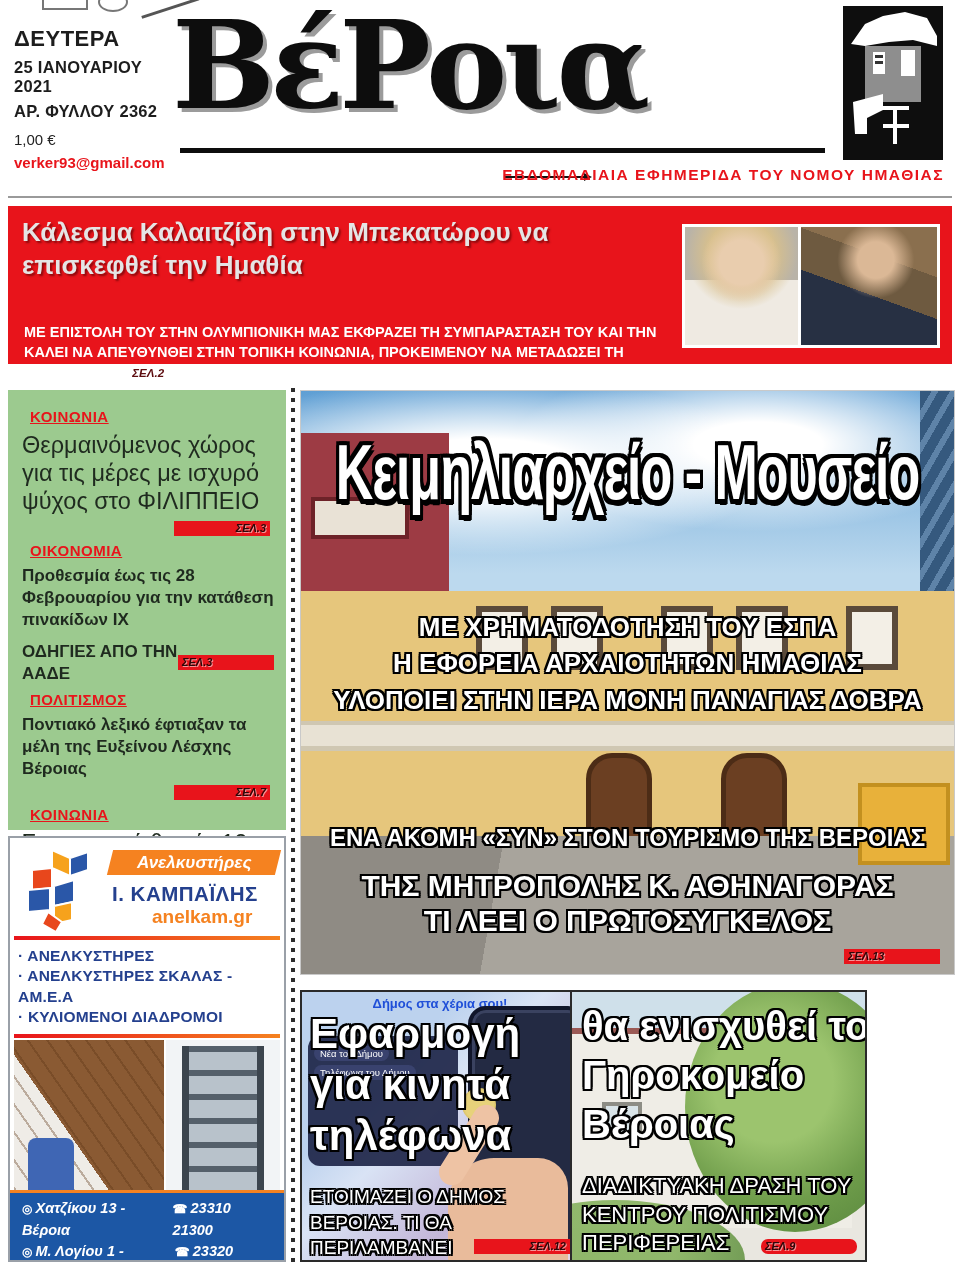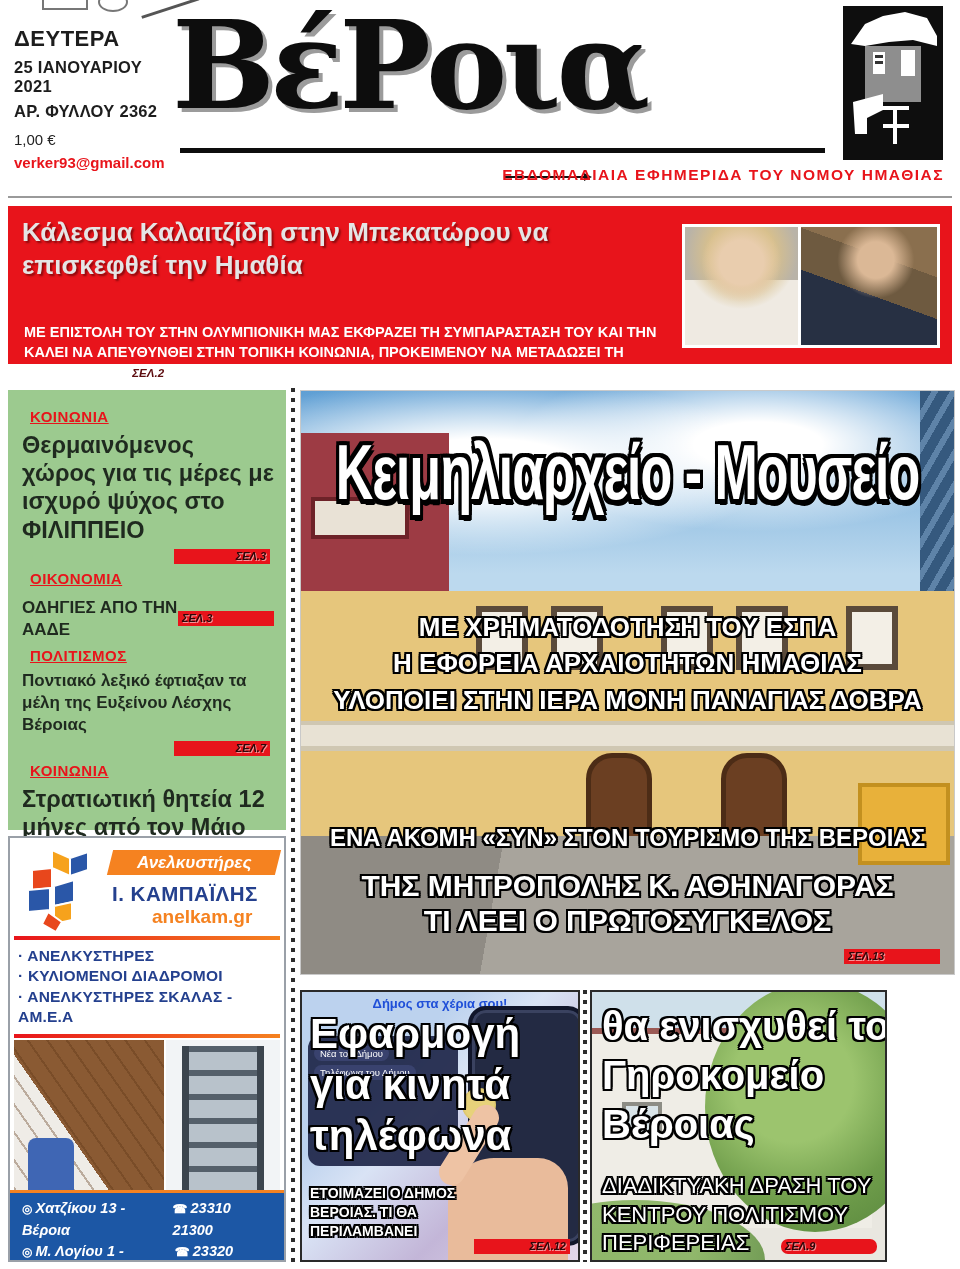--- a/index.html
+++ b/index.html
@@ -52,21 +52,21 @@
       linear-gradient(200deg, #8a6f4e 0 30%, #6e5a40 30% 55%, #273043 55% 100%); }
 
   
   .vdots { position:absolute; width:4px; background:repeating-linear-gradient(180deg,#2c2c2c 0 4px, transparent 4px 10px); }
   .vdots.main { left:291px; top:388px; height:874px; }
   .vdots.bottom { left:583px; top:990px; height:272px; }
 
   
   .sidebar { position:absolute; left:8px; top:390px; width:278px; height:440px; background:#9cca8f; padding:12px 12px 8px 14px; }
   .sec-label { color:#e8141b; font-size:15px; font-weight:bold; text-decoration:underline; letter-spacing:.5px; margin:6px 0 6px 8px; }
-  .sb-head-lg { color:#1f2a1f; font-size:23.5px; font-weight:bold; line-height:1.2; }
+  .sb-head-lg { color:#1f2a1f; font-size:23.5px; font-weight:normal; line-height:1.2; }
   .sb-head-sm { color:#1f2a1f; font-size:17px; font-weight:bold; line-height:1.3; }
   .badge { display:inline-block; background:#e8141b; color:#2e0709; font-size:11px; font-weight:bold; font-style:italic;
     line-height:15px; min-width:96px; padding:0 4px; text-shadow:1px 1px 0 rgba(255,255,255,.55); }
   .badge-row { text-align:right; margin:2px 4px 4px 0; }
   .sb-row { display:flex; justify-content:space-between; align-items:center; margin-top:10px; }
 
   
   .adbox { position:absolute; left:8px; top:836px; width:278px; height:426px; border:2px solid #9aa0a8; background:#fff; }
   .ad-header { position:relative; height:96px; }
   .ad-cubes { position:absolute; left:8px; top:6px; }
@@ -133,24 +133,24 @@
       background:linear-gradient(135deg,#bcd2ee 0 30%, #d9e3f5 45%, #c3b6d8 70%, #e3d7ea 100%); }
   .ph-caption { position:absolute; left:0; top:4px; width:100%; text-align:center; color:#1f4fd8; font-size:13px; font-weight:bold; }
   .ph-phone { position:absolute; right:-8px; top:14px; width:118px; height:240px; background:#232a43; border:4px solid #11162b; border-radius:18px;
       box-shadow:inset 0 0 0 3px #3a4260; }
   .ph-coin { position:absolute; right:82px; top:96px; width:34px; height:34px; border-radius:50%; background:radial-gradient(circle,#e7d27a 0 60%, #b89b3e 100%); }
   .ph-panel { position:absolute; left:6px; top:44px; width:150px; height:130px; background:rgba(22,28,64,.88); border-radius:12px; padding:6px; }
   .ph-chip { background:#39426e; color:#fff; font-size:9.5px; border-radius:9px; padding:2px 6px; margin:4px 0; width:max-content; max-width:136px; }
   .ph-hand { position:absolute; right:10px; bottom:-18px; width:120px; height:120px; background:#e9bb9b; border-radius:46px 30px 0 0; }
   .ph-finger { position:absolute; right:96px; bottom:70px; width:26px; height:90px; background:#eec3a4; border-radius:13px; transform:rotate(32deg); }
   .sa-headline { position:absolute; left:8px; top:16px; width:264px; font-size:42px; font-weight:bold; line-height:1.22; }
-  .sa-sub { position:absolute; left:8px; top:192px; width:210px; font-size:14px; font-weight:bold; line-height:1.35; }
+  .sa-sub { position:absolute; left:8px; top:192px; width:210px; font-size:19px; font-weight:normal; line-height:1.35; }
   .sa-badge { position:absolute; right:8px; bottom:6px;text-align:right; }
 
-  .story-nursing { position:absolute; left:590px; top:990px; width:297px; height:272px; border:2px solid #2a2a2a; overflow:hidden;
+  .story-nursing { position:absolute; left:570px; top:990px; width:297px; height:272px; border:2px solid #2a2a2a; overflow:hidden;
       background:linear-gradient(180deg,#cfe0ea 0 14%, #e9e7e0 14% 100%); }
   .nh-building { position:absolute; left:0; top:36px; width:280px; height:200px; background:#efede6; border-top:6px solid #9b5a55; }
   .nh-win { position:absolute; background:#d9e4e8; border:4px solid #8d8d85; }
   .nh-balcony { position:absolute; left:120px; top:120px; width:150px; height:26px;
       background:repeating-linear-gradient(90deg,#a04e46 0 8px, #e5ded2 8px 14px); }
   .nh-tree1 { position:absolute; right:-40px; top:-10px; width:220px; height:250px; border-radius:50%;
       background:radial-gradient(circle at 40% 40%, #9cc46e 0 30%, #6f9d4b 60%, #54823a 100%); }
   .nh-tree2 { position:absolute; right:120px; bottom:-60px; width:260px; height:120px; border-radius:50%;
       background:radial-gradient(circle at 50% 30%, #86b25e 0 40%, #5d8c40 100%); opacity:.9; }
   .sn-headline { position:absolute; left:10px; top:10px; width:330px; font-size:40px; font-weight:bold; line-height:1.23; }
@@ -218,20 +218,21 @@
 
   <div class="vdots main"></div>
   <div class="vdots bottom"></div>
 
   <div class="sidebar">
     <div class="sec-label">ΚΟΙΝΩΝΙΑ</div>
     <div class="sb-head-lg">Θερμαινόμενος χώρος για τις μέρες με ισχυρό ψύχος στο ΦΙΛΙΠΠΕΙΟ</div>
     <div class="badge-row"><span class="badge">ΣΕΛ.3</span></div>
 
     <div class="sec-label">ΟΙΚΟΝΟΜΙΑ</div>
+    <div class="sb-head-sm">Προθεσμία έως τις 28 Φεβρουαρίου για την κατάθεση πινακίδων ΙΧ</div>
     <div class="sb-row">
       <span class="sb-head-sm">ΟΔΗΓΙΕΣ ΑΠΟ ΤΗΝ ΑΑΔΕ</span>
       <span class="badge">ΣΕΛ.3</span>
     </div>
 
     <div class="sec-label">ΠΟΛΙΤΙΣΜΟΣ</div>
     <div class="sb-head-sm">Ποντιακό λεξικό έφτιαξαν τα μέλη της Ευξείνου Λέσχης Βέροιας</div>
     <div class="badge-row"><span class="badge">ΣΕΛ.7</span></div>
 
     <div class="sec-label">ΚΟΙΝΩΝΙΑ</div>
@@ -256,22 +257,22 @@
       </div>
       <div class="ad-ribbon">
         <span>Ανελκυστήρες</span>
       </div>
       <div class="ad-name">Ι. ΚΑΜΠΑΪΛΗΣ</div>
       <div class="ad-site">anelkam.gr</div>
     </div>
     <div class="ad-hr"></div>
     <div class="ad-services">
       <div class="ad-service">ΑΝΕΛΚΥΣΤΗΡΕΣ</div>
+      <div class="ad-service">ΑΝΕΛΚΥΣΤΗΡΕΣ ΣΚΑΛΑΣ - ΑΜ.Ε.Α</div>
       <div class="ad-service">ΚΥΛΙΟΜΕΝΟΙ ΔΙΑΔΡΟΜΟΙ</div>
-      <div class="ad-service">ΑΝΕΛΚΥΣΤΗΡΕΣ ΣΚΑΛΑΣ - ΑΜ.Ε.Α</div>
     </div>
     <div class="ad-hr"></div>
     <div class="ad-photos">
       <div class="ad-ph-left">
         <div class="stair-chair"></div>
       </div>
       <div class="ad-ph-right">
         <div class="lift-tower"></div>
         <div class="lift-base"></div>
       </div>

